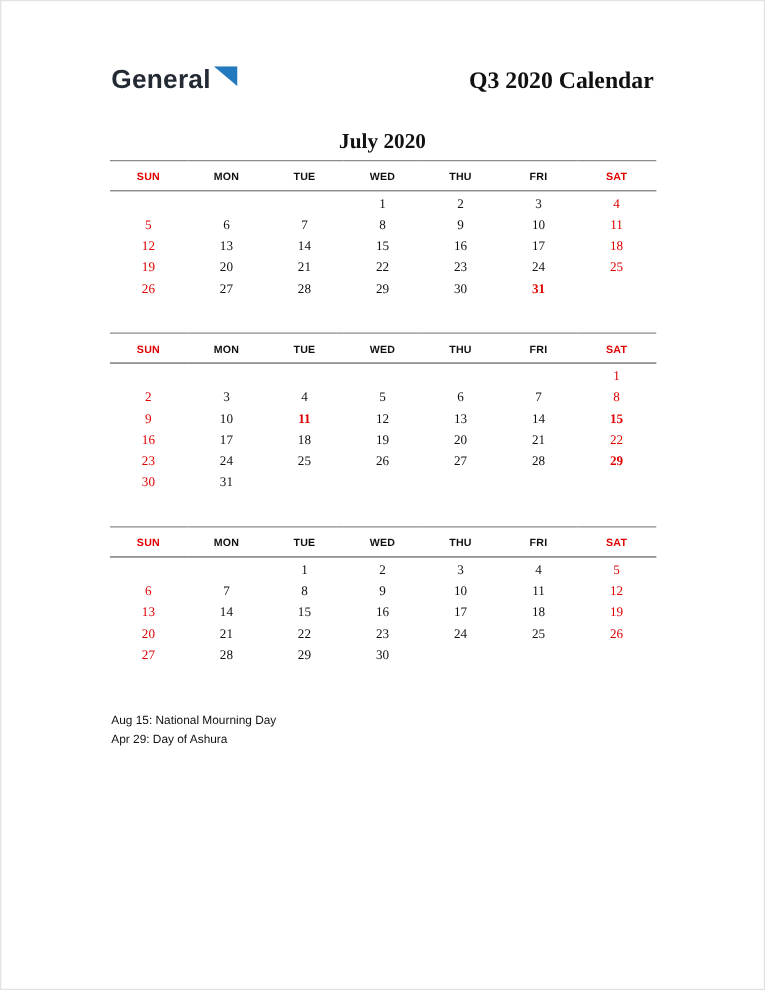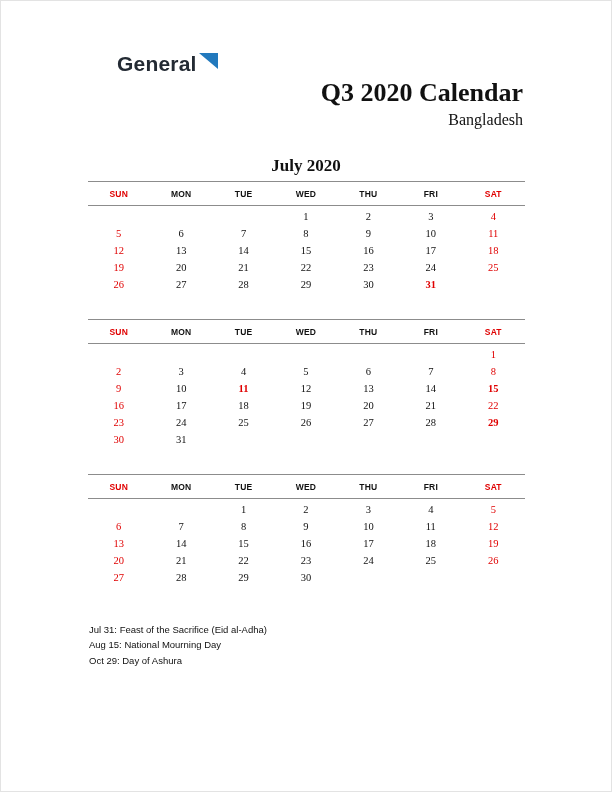--- a/index.html
+++ b/index.html
@@ -11,26 +11,26 @@
   *{margin:0;padding:0;box-sizing:border-box;}
   html,body{background:#ffffff;}
   .page{
     width:612px;height:792px;margin:0 auto;background:#ffffff;
     border:1px solid #e3e3e3;position:relative;overflow:hidden;
     font-family:"Liberation Serif", serif;color:var(--ink);
   }
   
   .top{display:flex;justify-content:space-between;align-items:flex-start;padding:52px 88px 0 88px;}
   .logo{font-family:"Liberation Sans", sans-serif;line-height:1;}
-  .logo-row{display:flex;align-items:flex-start;margin-left:28px;}
+  .logo-row{display:flex;align-items:flex-start;}
   .logo-general{font-size:21px;font-weight:bold;color:#232a33;letter-spacing:.2px;}
   .logo-tri{margin-left:2px;margin-top:0;color:var(--blue);display:inline-block;}
   .logo-blue{font-size:21px;font-weight:bold;color:var(--blue);text-align:right;padding-right:15px;margin-top:2px;}
   .titleblock{text-align:right;line-height:1.25;}
-  .doc-title{font-size:26px;font-weight:bold;color:#111;margin-top:24px;}
+  .doc-title{font-size:19px;font-weight:bold;color:#111;}
   .doc-subtitle{font-size:16px;color:#111;}
   
   .month{width:437px;margin:26px auto 0 auto;}
   .month:first-of-type{margin-top:30px;}
   .month-title{text-align:center;font-size:17px;font-weight:bold;margin-bottom:5px;color:#111;}
   table{width:100%;border-collapse:collapse;table-layout:fixed;}
   thead tr{border-top:1px solid var(--rule);border-bottom:1px solid var(--rule);}
   th{
     font-family:"Liberation Sans", sans-serif;font-size:8.5px;font-weight:bold;
     color:#111;padding:7px 0 6px 0;text-align:center;letter-spacing:.2px;
@@ -60,21 +60,20 @@
         <span class="logo-general">General</span>
         <span class="logo-tri">
           <svg width="19" height="16" viewBox="0 0 19 16" aria-hidden="true">
               <polygon points="0,0 19,0 19,16" fill="currentColor"></polygon>
             </svg>
         </span>
       </div>
     </div>
     <div class="titleblock">
       <div class="doc-title">Q3 2020 Calendar</div>
-      <div class="doc-subtitle">Bangladesh</div>
     </div>
   </div>
 
   <div class="month">
     <div class="month-title">July 2020</div>
     <table>
       <thead>
           <tr>
             <th class="wknd">SUN</th>
             <th>MON</th>
@@ -264,18 +263,17 @@
             <td>30</td>
             <td></td>
             <td></td>
             <td class="wknd"></td>
           </tr>
         </tbody>
     </table>
   </div>
 
   <div class="notes">
-      <div>Jul 31: Feast of the Sacrifice (Eid al-Adha)</div>
       <div>Aug 15: National Mourning Day</div>
-      <div>Oct 29: Day of Ashura</div>
+      <div>Apr 29: Day of Ashura</div>
     </div>
 
 </div>
 
 </body></html>

